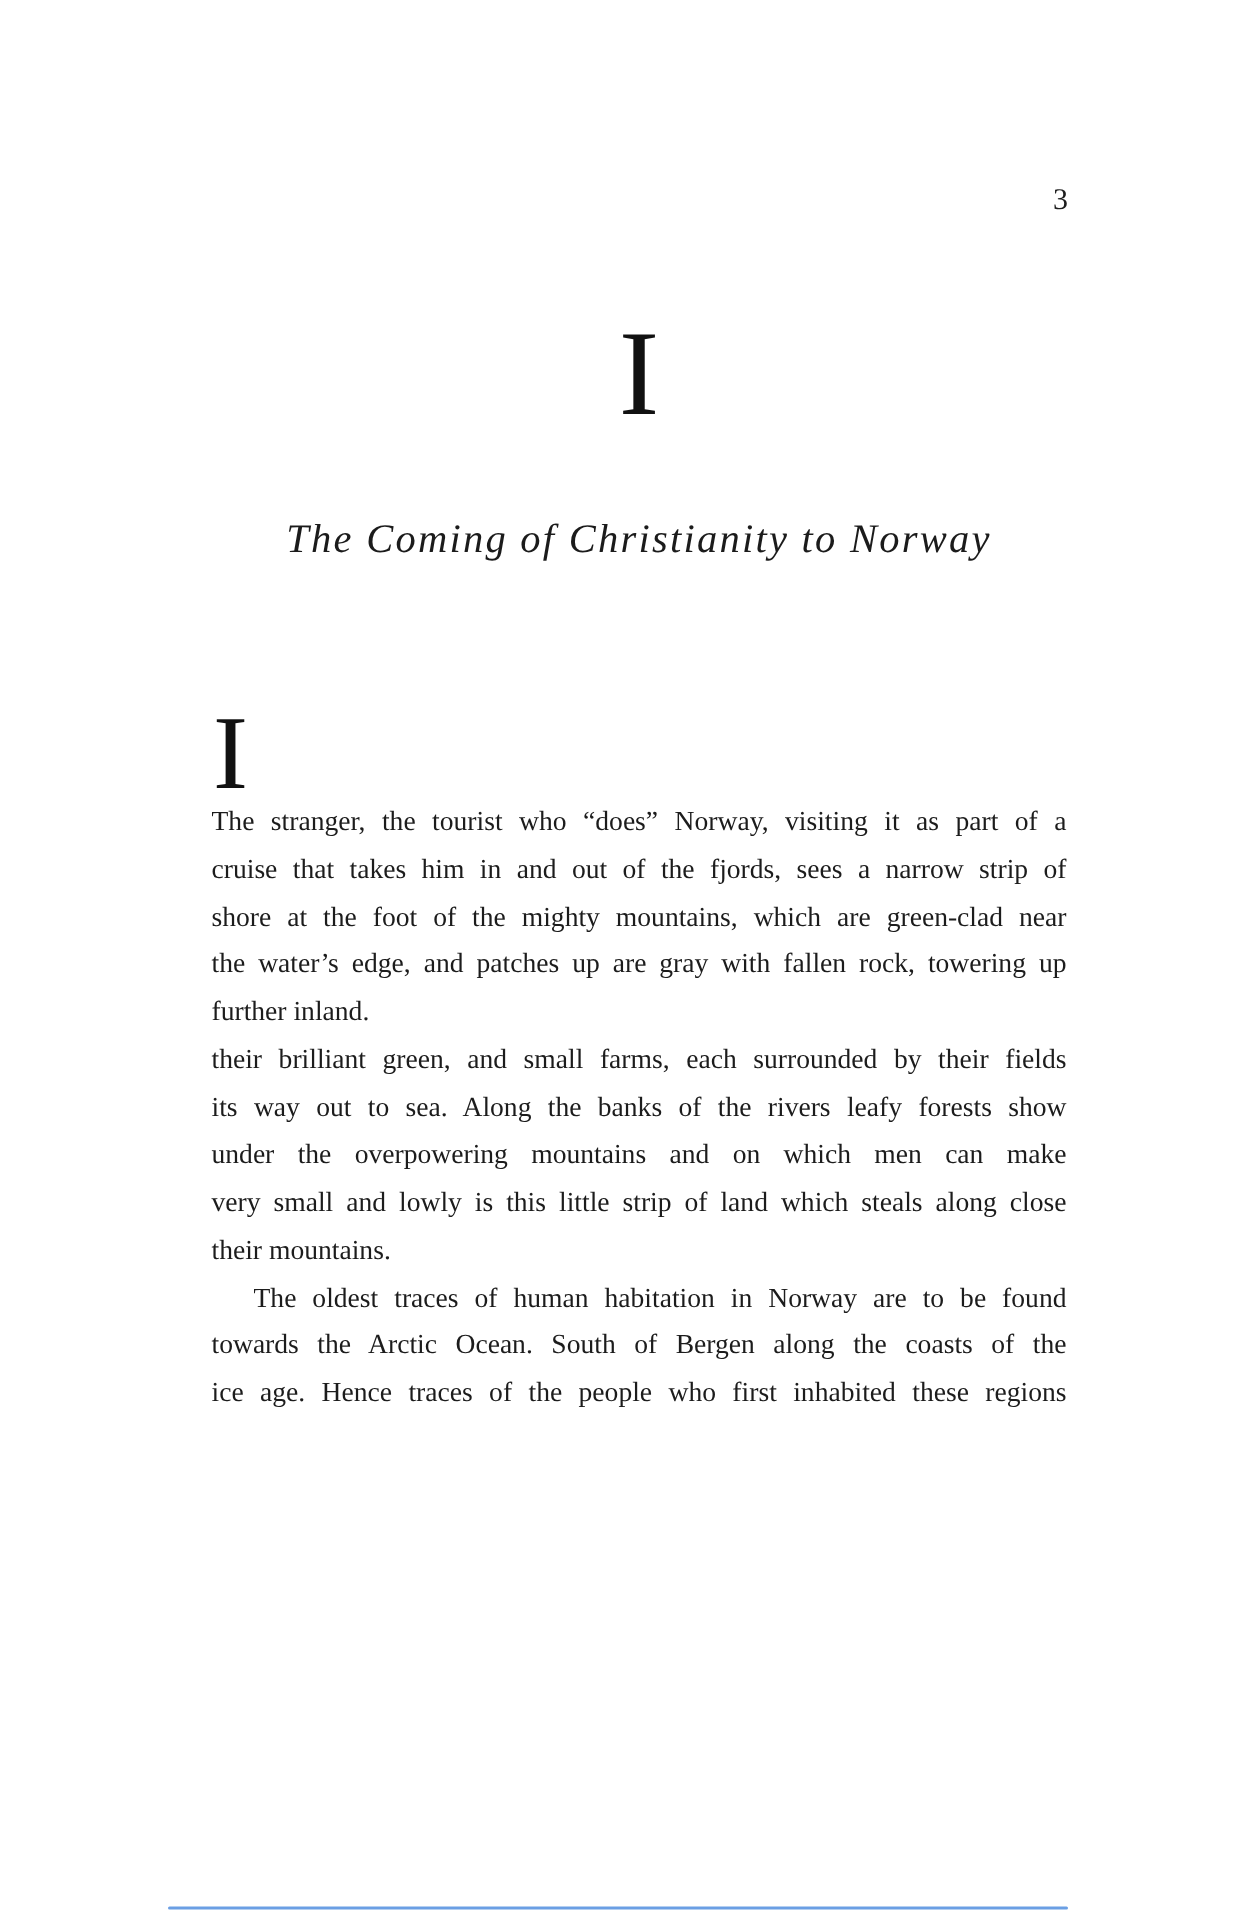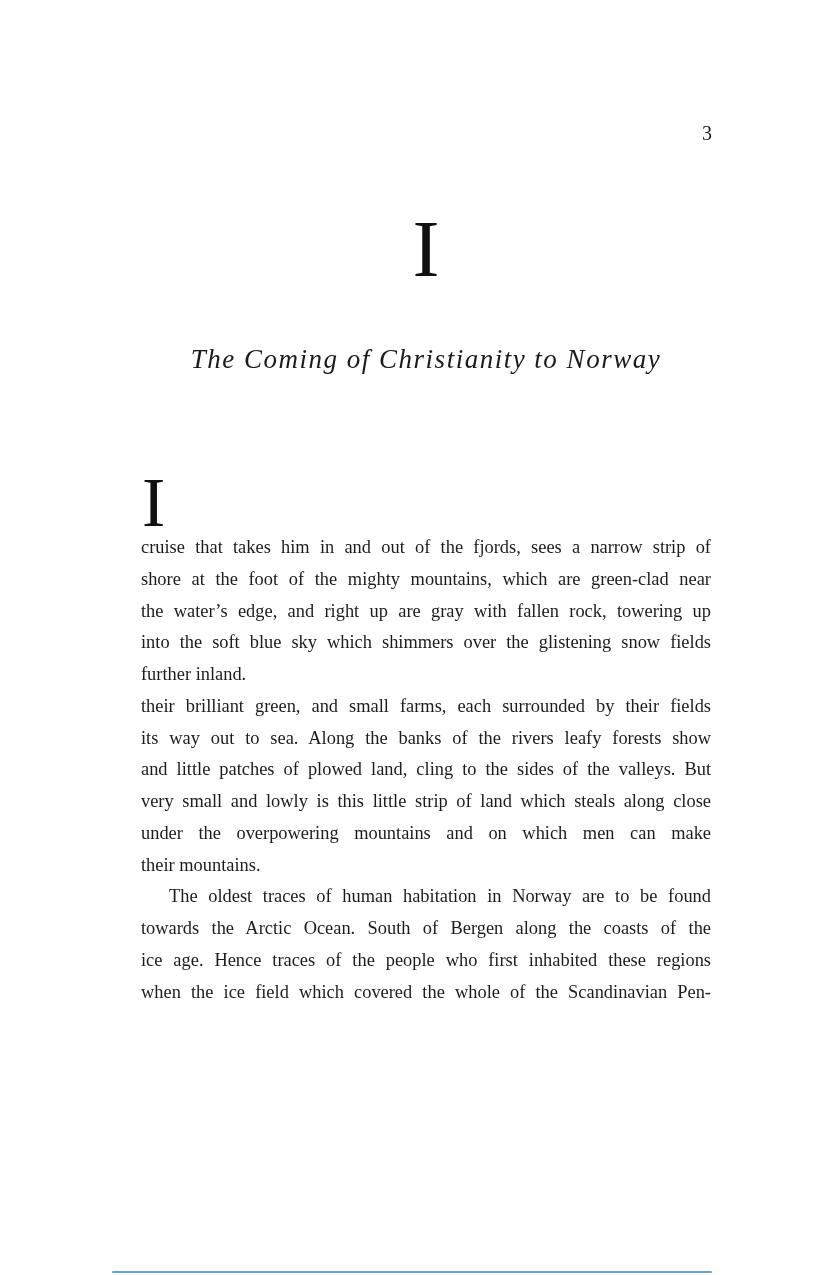--- a/index.html
+++ b/index.html
@@ -78,32 +78,30 @@
 
   <div class="folio">3</div>
 
   <div class="chapter-numeral">I</div>
 
   <div class="chapter-title">The Coming of Christianity to Norway</div>
 
   <div class="section-numeral">I</div>
 
   <div class="body-text">
+      <div class="bt-line">The stranger, the tourist who “does” Norway, visiting it as part of a</div>
       <div class="bt-line">cruise that takes him in and out of the fjords, sees a narrow strip of</div>
       <div class="bt-line">shore at the foot of the mighty mountains, which are green-clad near</div>
-      <div class="bt-line">the water’s edge, and right up are gray with fallen rock, towering up</div>
-      <div class="bt-line">into the soft blue sky which shimmers over the glistening snow fields</div>
+      <div class="bt-line">the water’s edge, and patches up are gray with fallen rock, towering up</div>
       <div class="bt-line last">further inland.</div>
       <div class="bt-line">their brilliant green, and small farms, each surrounded by their fields</div>
       <div class="bt-line">its way out to sea. Along the banks of the rivers leafy forests show</div>
-      <div class="bt-line">and little patches of plowed land, cling to the sides of the valleys. But</div>
+      <div class="bt-line">under the overpowering mountains and on which men can make</div>
       <div class="bt-line">very small and lowly is this little strip of land which steals along close</div>
-      <div class="bt-line">under the overpowering mountains and on which men can make</div>
       <div class="bt-line last">their mountains.</div>
       <div class="bt-line indent">The oldest traces of human habitation in Norway are to be found</div>
       <div class="bt-line">towards the Arctic Ocean. South of Bergen along the coasts of the</div>
       <div class="bt-line">ice age. Hence traces of the people who first inhabited these regions</div>
-      <div class="bt-line">when the ice field which covered the whole of the Scandinavian Pen-</div>
     </div>
 
   <div class="bottom-line" style="background: rgb(107, 159, 228);"></div>
 
 </div>
 
 </body></html>

